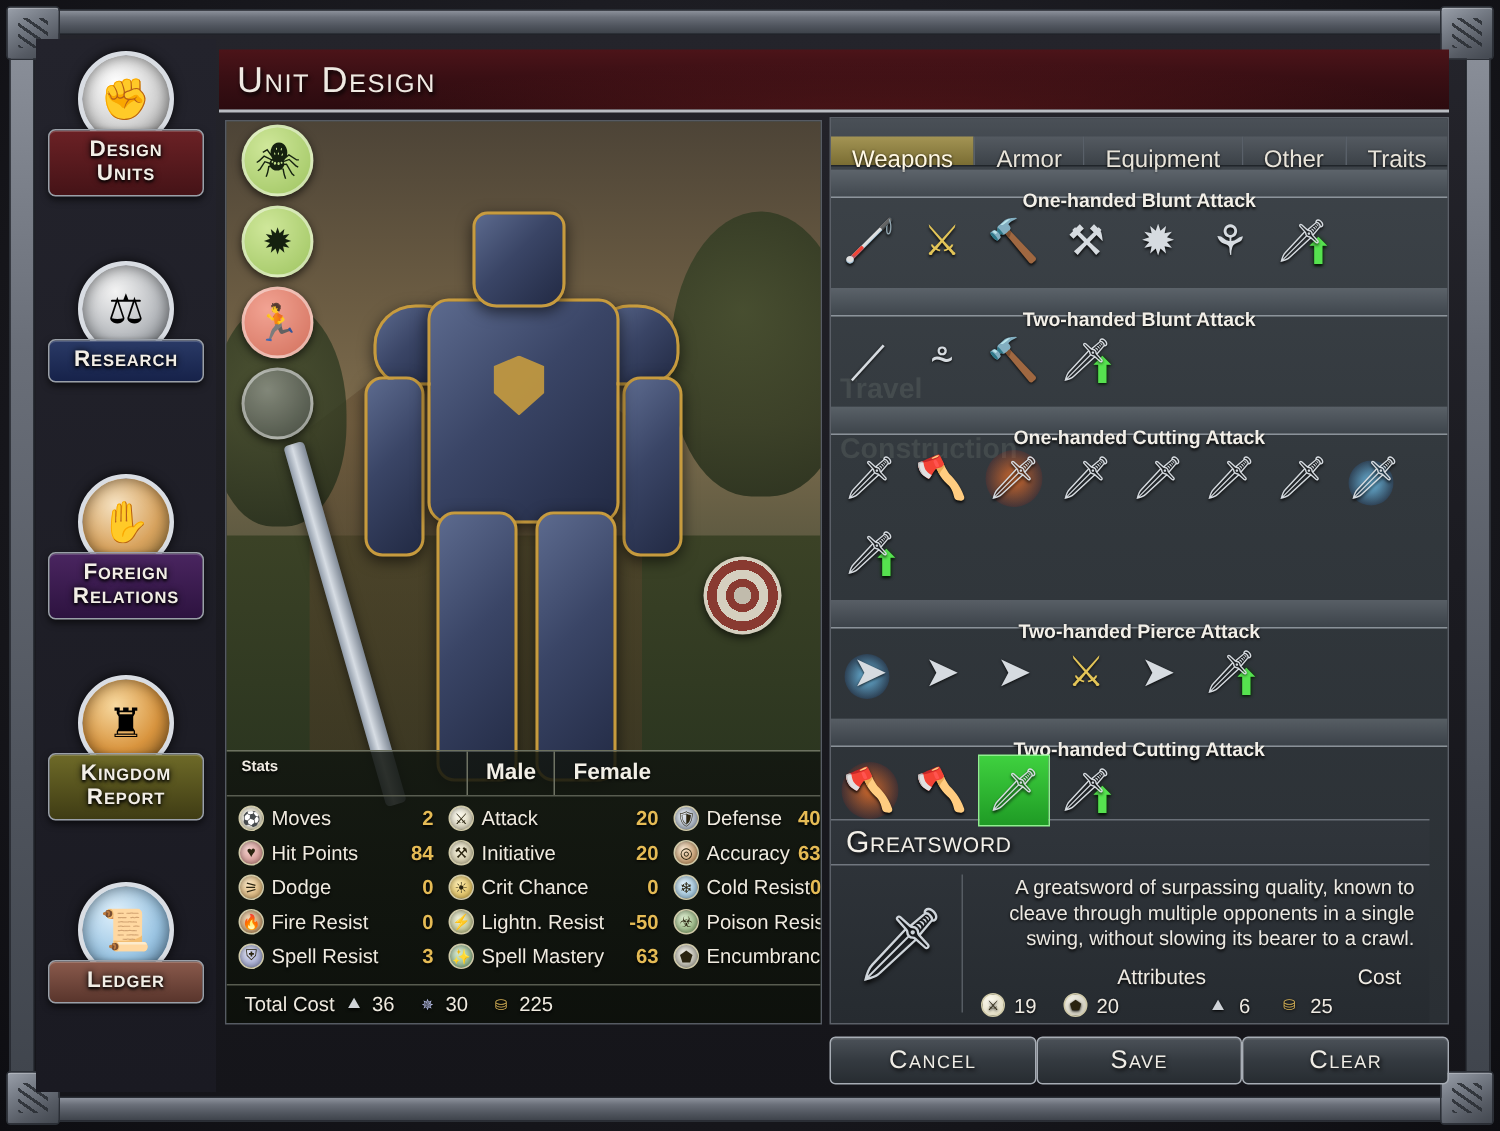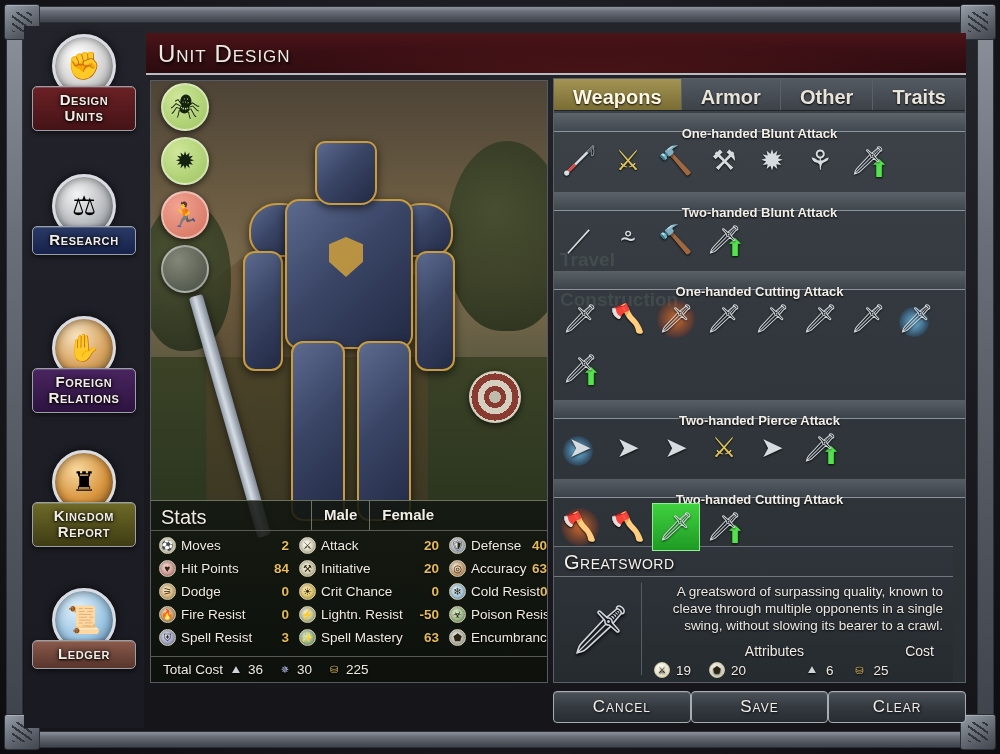--- a/index.html
+++ b/index.html
@@ -165,21 +165,21 @@
   .badge.empty { background: radial-gradient(circle at 35% 30%, rgba(200,205,210,.45), rgba(80,86,92,.45)); }
 
   
   .stats-wrap {
     position: absolute; left: 0; right: 0; bottom: 0; height: 182px;
     background: linear-gradient(180deg, rgba(18,22,16,.86), rgba(12,15,11,.93));
     border-top: 1px solid #6c7160;
   }
   .stats-head { display: flex; align-items: stretch; height: 30px; border-bottom: 1px solid #585c50; }
   .stats-head .lbl {
-    flex: 0 0 160px; color: #f0ece3; font-size: 20px; font-weight: normal;
+    flex: 0 0 160px; color: #f0ece3; font-size: 10px; font-weight: bold;
     padding: 5px 0 0 10px; text-shadow: 0 1px 2px #000;
   }
   .stg {
     padding: 5px 12px 0; color: #f2efe6; font-size: 15px; font-weight: bold;
     border-left: 1px solid #6f7364; text-shadow: 0 1px 2px #000; white-space: nowrap;
   }
   .stg.sel { background: linear-gradient(180deg,#8e8243,#6d6330); color: #fffbe8; }
 
   .stat-grid { display: grid; grid-template-columns: 140px 150px 108px; padding: 3px 0 0 4px; }
   .stat-row { display: flex; align-items: center; height: 23px; }
@@ -211,23 +211,24 @@
     position:absolute; left: 0; top: 140px; width: 100%; height: 130px;
     color: rgba(150,160,150,.17); font-size: 19px; font-weight: bold;
     padding-left: 6px; pointer-events: none;
   }
   .rp-ghost .g2 { position:absolute; top: 70px; left: 6px; }
   .rp-ghost .g1 { position:absolute; top: 30px; left: 6px; }
 
   .tabs { display: flex; height: 32px; position: relative; z-index: 3;
           background: linear-gradient(180deg,#4a5057,#3a4046); border-bottom: 1px solid #20252a;}
   .tab {
-    flex: 1 1 auto; text-align: center; color: #e8e4da; font-size: 20px; font-weight: bold;
+    flex: 1 1 auto; text-align: center; color: #e8e4da; font-size: 16px; font-weight: normal;
     padding-top: 7px; border-right: 1px solid #596069; text-shadow: 0 1px 2px #000;
     background: linear-gradient(180deg,#545a61,#3c4248);
+    margin-top: 12px;
   }
   .tab:last-child { border-right: none; }
   .tab.active { background: linear-gradient(180deg,#a39454,#7a6d33); color: #fff8e4; }
 
   .section-head {
     position: relative; z-index: 3; height: 19px; margin-top: 2px;
     background: linear-gradient(180deg, rgba(120,128,136,.55), rgba(70,78,86,.55));
     border-bottom: 1px solid rgba(190,198,206,.5);
     text-align: center; color: #f2efe8; font-size: 13px; font-weight: bold;
     text-shadow: 0 1px 2px #000; padding-top: 13px;
@@ -483,20 +484,21 @@
   </div>
 
   <div class="right-panel">
     <div class="rp-ghost">
       <div class="g1">Travel</div>
       <div class="g2">Construction</div>
     </div>
     <div class="tabs" id="tabs">
         <div class="tab active">Weapons</div>
         <div class="tab">Armor</div>
+        <div class="tab">Equipment</div>
         <div class="tab">Other</div>
         <div class="tab">Traits</div>
       </div>
     <div id="sections">
         <div class="section-head">One-handed Blunt Attack</div>
         <div class="icon-row">
           <div class="wslot">
             <span class="gl">🦯</span>
           </div>
           <div class="wslot gold">

